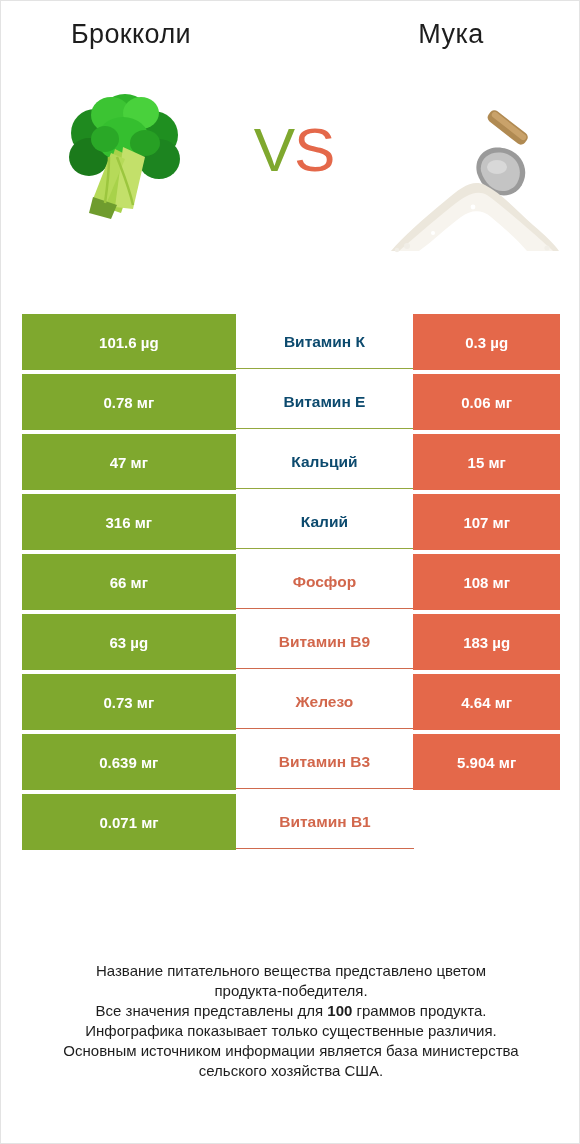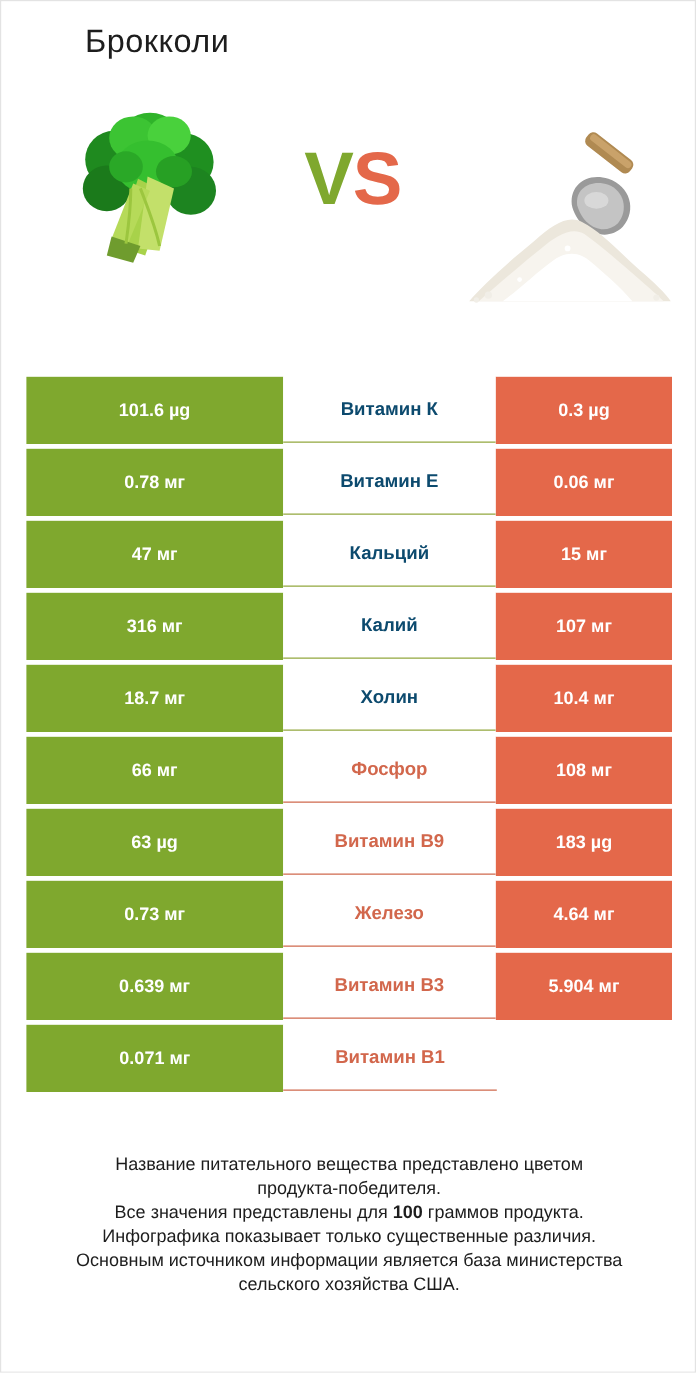--- a/index.html
+++ b/index.html
@@ -64,21 +64,21 @@
     width: 195px;
     height: 180px;
   }
   .vs {
     position: absolute;
     left: 218px;
     top: 40px;
     width: 150px;
     text-align: center;
     font-size: 62px;
-    font-weight: 700;
+    font-weight: 400;
     letter-spacing: -1px;
     line-height: 1;
     white-space: nowrap;
   }
   .vs .v { color: #7FA82E; }
   .vs .s { color: #E4684A; }
 
   
   .table {
     position: absolute;
@@ -146,20 +146,21 @@
   .footer p { margin: 0; }
   .footer .b { font-weight: bold; }
 </style>
 </head>
 <body>
 
 <div class="page">
 
   <div class="header">
     <div class="title title-left">Брокколи</div>
+    <div class="title title-right">Мука</div>
   </div>
 
   <div class="hero">
 
     <div class="hero-img-left">
       <svg viewBox="0 0 140 140" width="140" height="140" aria-hidden="true">
         <ellipse cx="42" cy="46" rx="24" ry="24" fill="#1f8a1f"></ellipse>
         <ellipse cx="72" cy="32" rx="27" ry="25" fill="#2fb32a"></ellipse>
         <ellipse cx="100" cy="48" rx="25" ry="24" fill="#1f8f20"></ellipse>
         <ellipse cx="58" cy="28" rx="20" ry="18" fill="#3cc433"></ellipse>
@@ -221,25 +222,20 @@
       <div class="cell cell-mid">Кальций</div>
       <div class="cell cell-right">15 мг</div>
     </div>
 
     <div class="row win-green">
       <div class="cell cell-left">316 мг</div>
       <div class="cell cell-mid">Калий</div>
       <div class="cell cell-right">107 мг</div>
     </div>
 
-    <div class="row win-green">
-      <div class="cell cell-left">18.7 мг</div>
-      <div class="cell cell-mid">Холин</div>
-      <div class="cell cell-right">10.4 мг</div>
-    </div>
 
     <div class="row win-orange">
       <div class="cell cell-left">66 мг</div>
       <div class="cell cell-mid">Фосфор</div>
       <div class="cell cell-right">108 мг</div>
     </div>
 
     <div class="row win-orange">
       <div class="cell cell-left">63 µg</div>
       <div class="cell cell-mid">Витамин B9</div>

